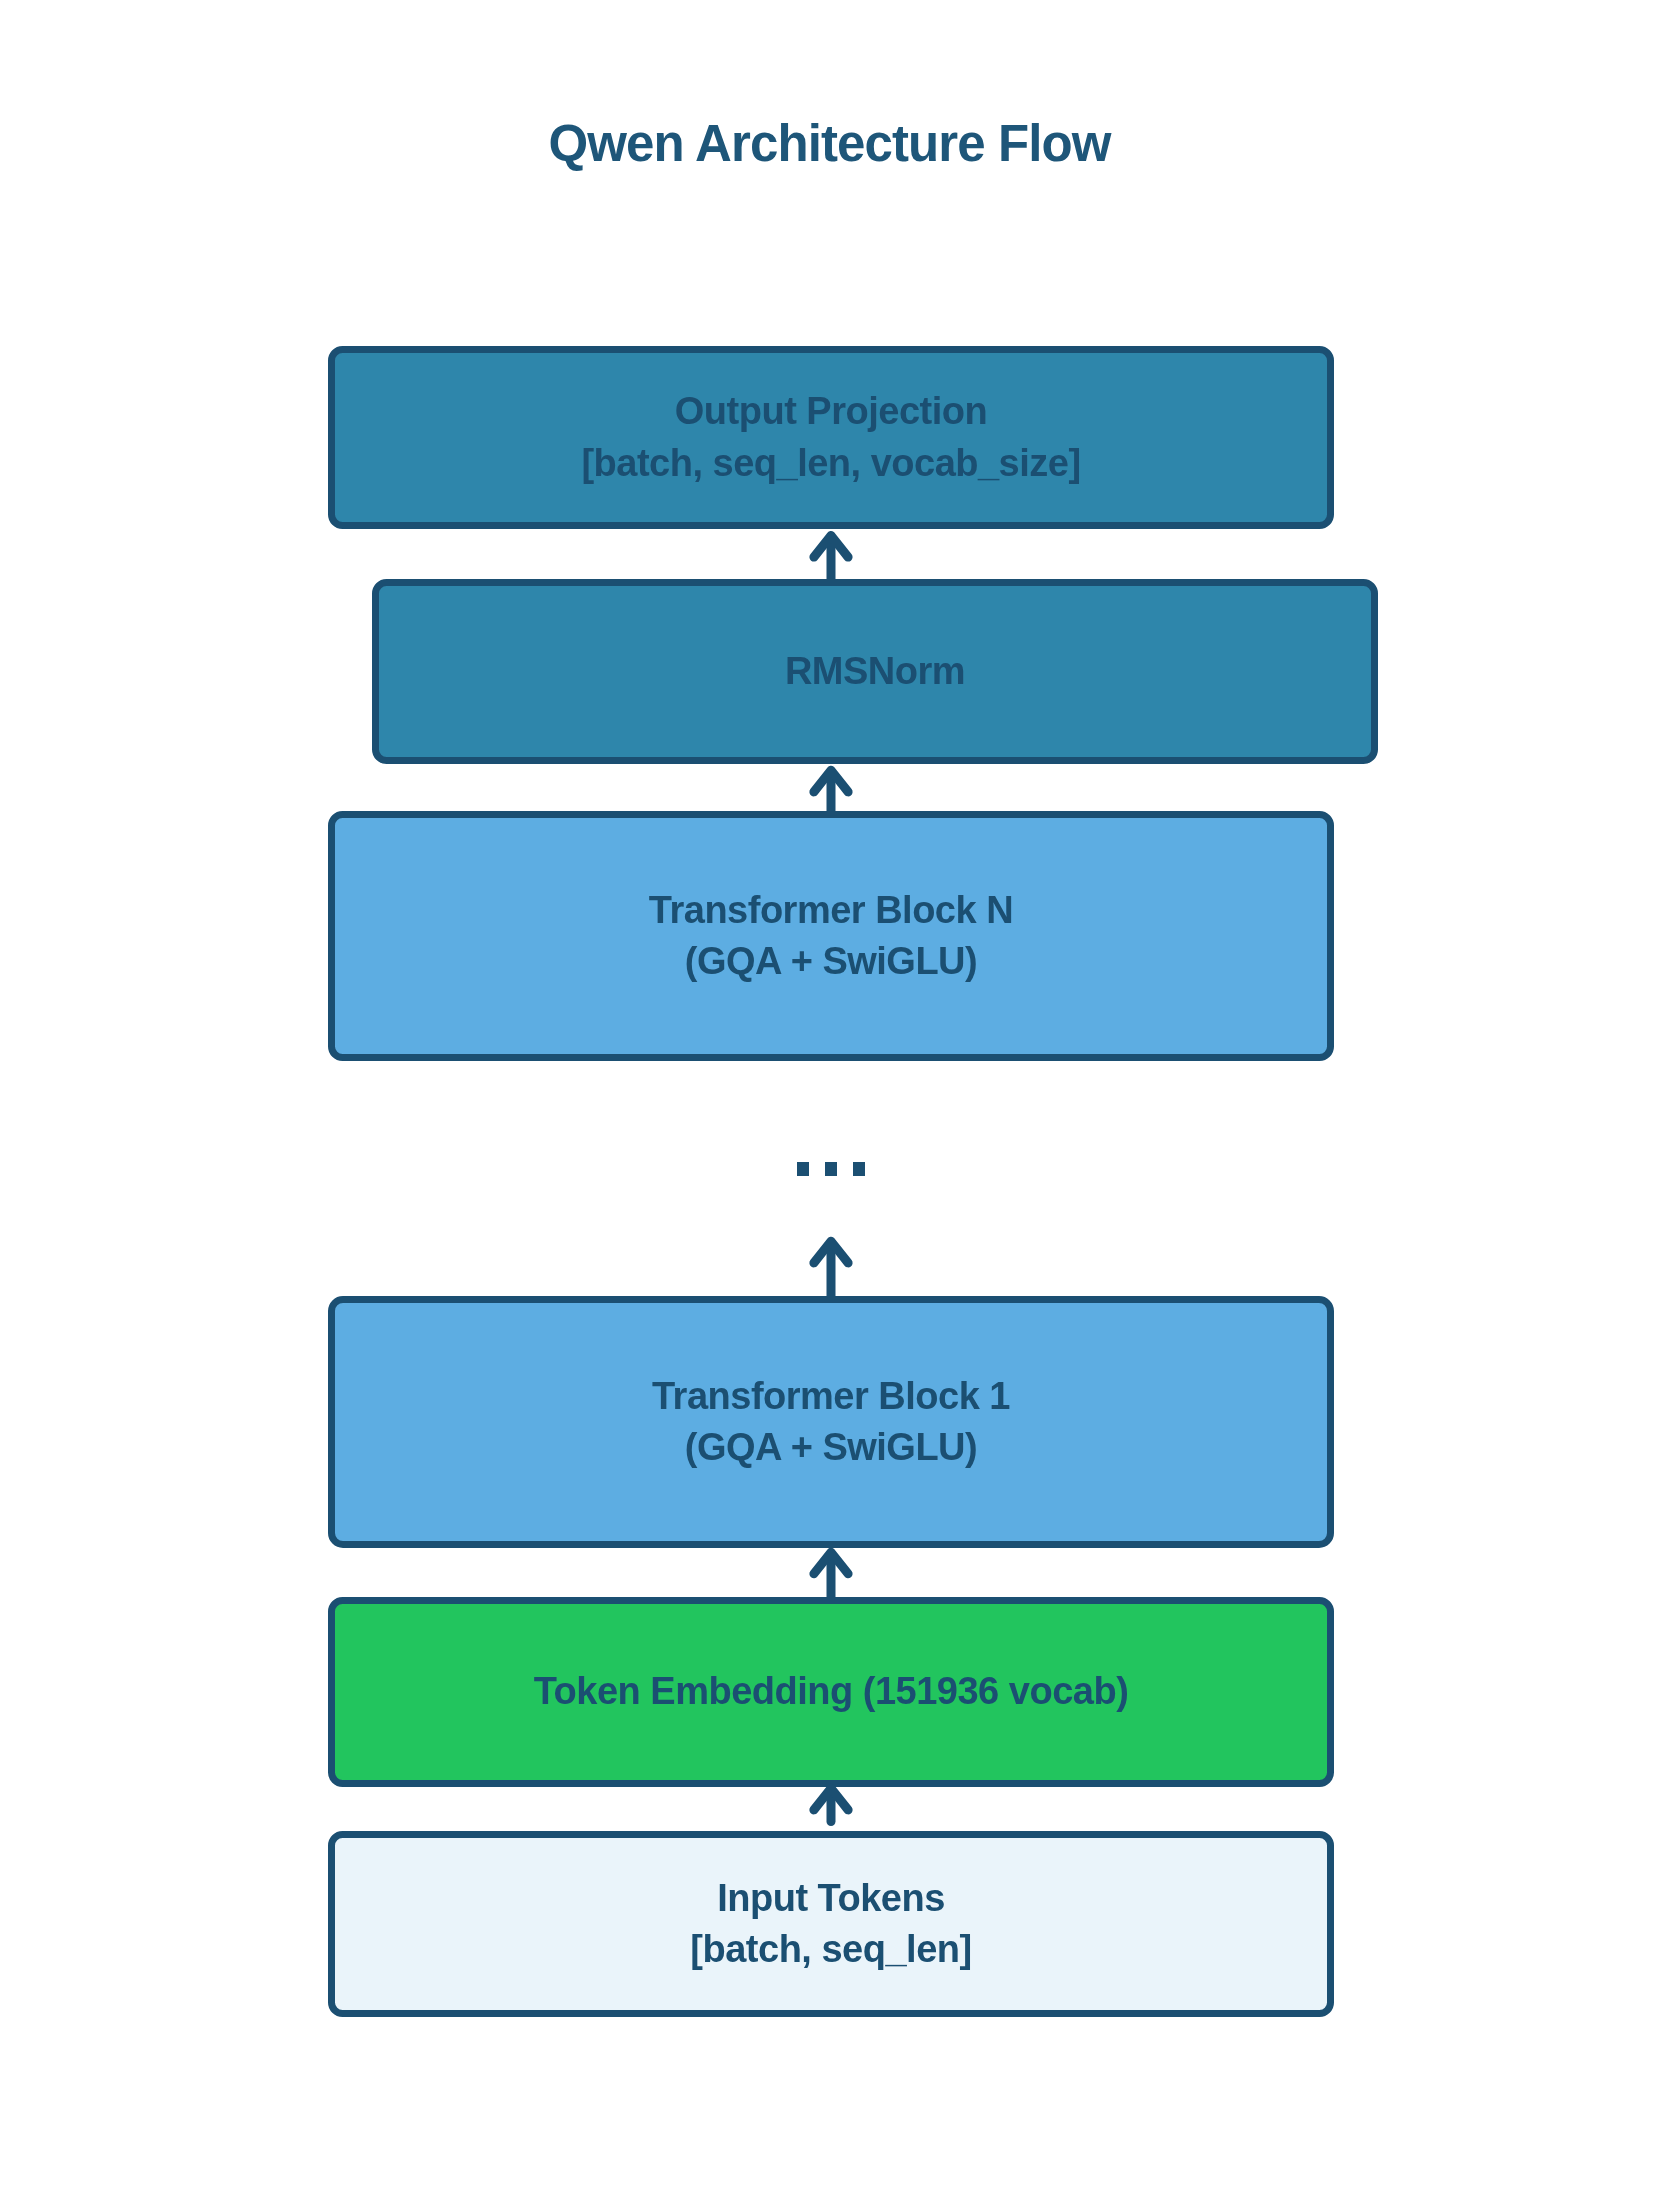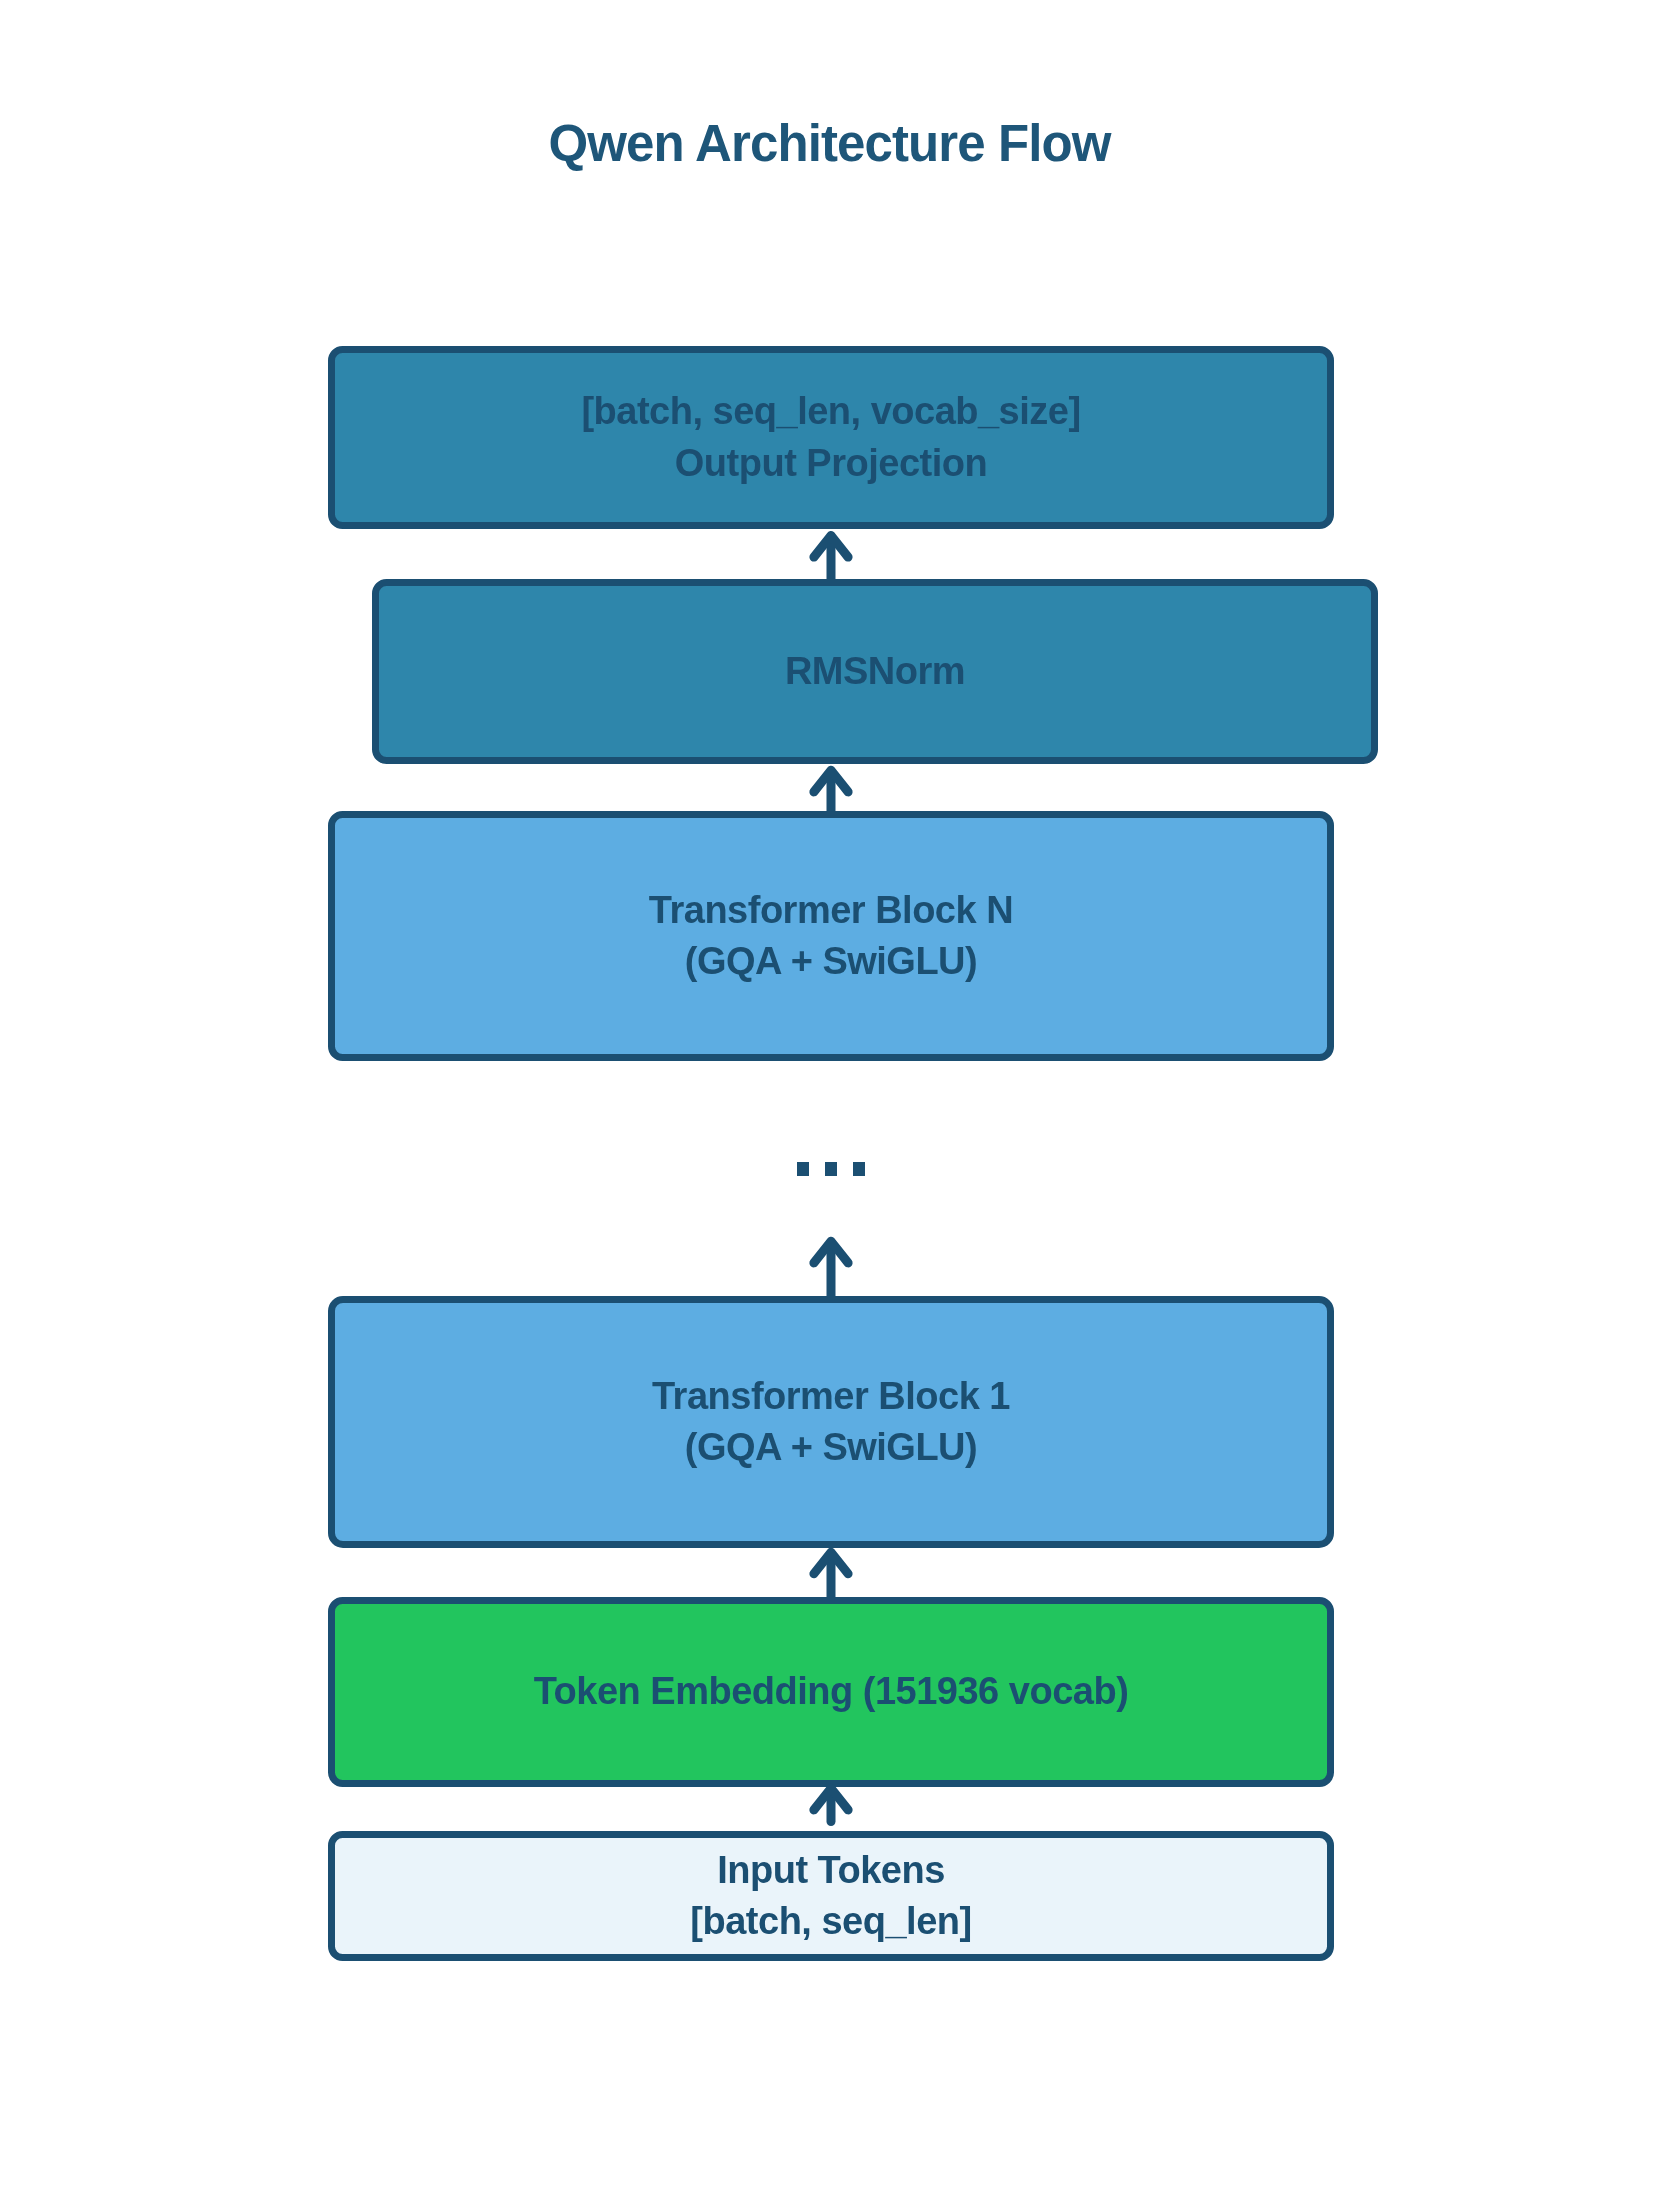--- a/index.html
+++ b/index.html
@@ -43,21 +43,21 @@
     font-size: 38px;
     line-height: 1.35;
     letter-spacing: -0.5px;
   }
   .flow-box .box-line { white-space: nowrap; }
   .box-output      { top: 346px;  height: 183px; }
   .box-rmsnorm     { top: 579px;  height: 185px; }
   .box-block-n     { top: 811px;  height: 250px; }
   .box-block-1     { top: 1296px; height: 252px; }
   .box-embedding   { top: 1597px; height: 190px; }
-  .box-input       { top: 1831px; height: 130px; }
+  .box-input       { top: 1831px; height: 186px; }
 
   .flow-arrow {
     position: absolute;
     left: 804px;
     width: 54px;
     display: block;
   }
   .arrow-1 { top: 528px;  height: 60px; }
   .arrow-2 { top: 763px;  height: 56px; }
   .arrow-3 { top: 1234px; height: 83px; }
@@ -82,22 +82,22 @@
   }
 </style>
 </head>
 <body>
 
 <div id="canvas">
 
   <div class="title">Qwen Architecture Flow</div>
 
   <div class="flow-box box-output" style="background: rgb(46, 134, 171);">
+    <div class="box-line">Output Projection</div>
     <div class="box-line">[batch, seq_len, vocab_size]</div>
-    <div class="box-line">Output Projection</div>
   </div>
 
   <svg class="flow-arrow arrow-1" viewBox="0 0 60 66">
     <path d="M30 61 L30 9" fill="none" stroke="#1b4f72" stroke-width="10" stroke-linecap="round"></path>
     <path d="M11 32 L30 8 L49 32" fill="none" stroke="#1b4f72" stroke-width="10" stroke-linecap="round" stroke-linejoin="round"></path>
   </svg>
 
   <div class="flow-box box-rmsnorm" style="background: rgb(46, 134, 171); margin-left: 44px;">
     <div class="box-line">RMSNorm</div>
   </div>

